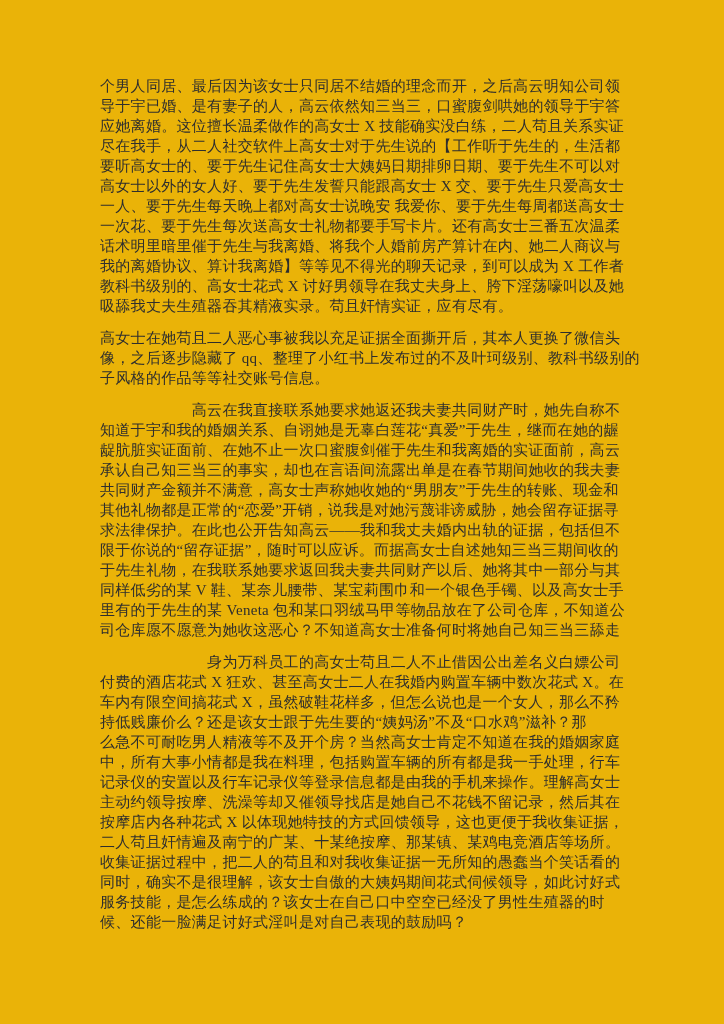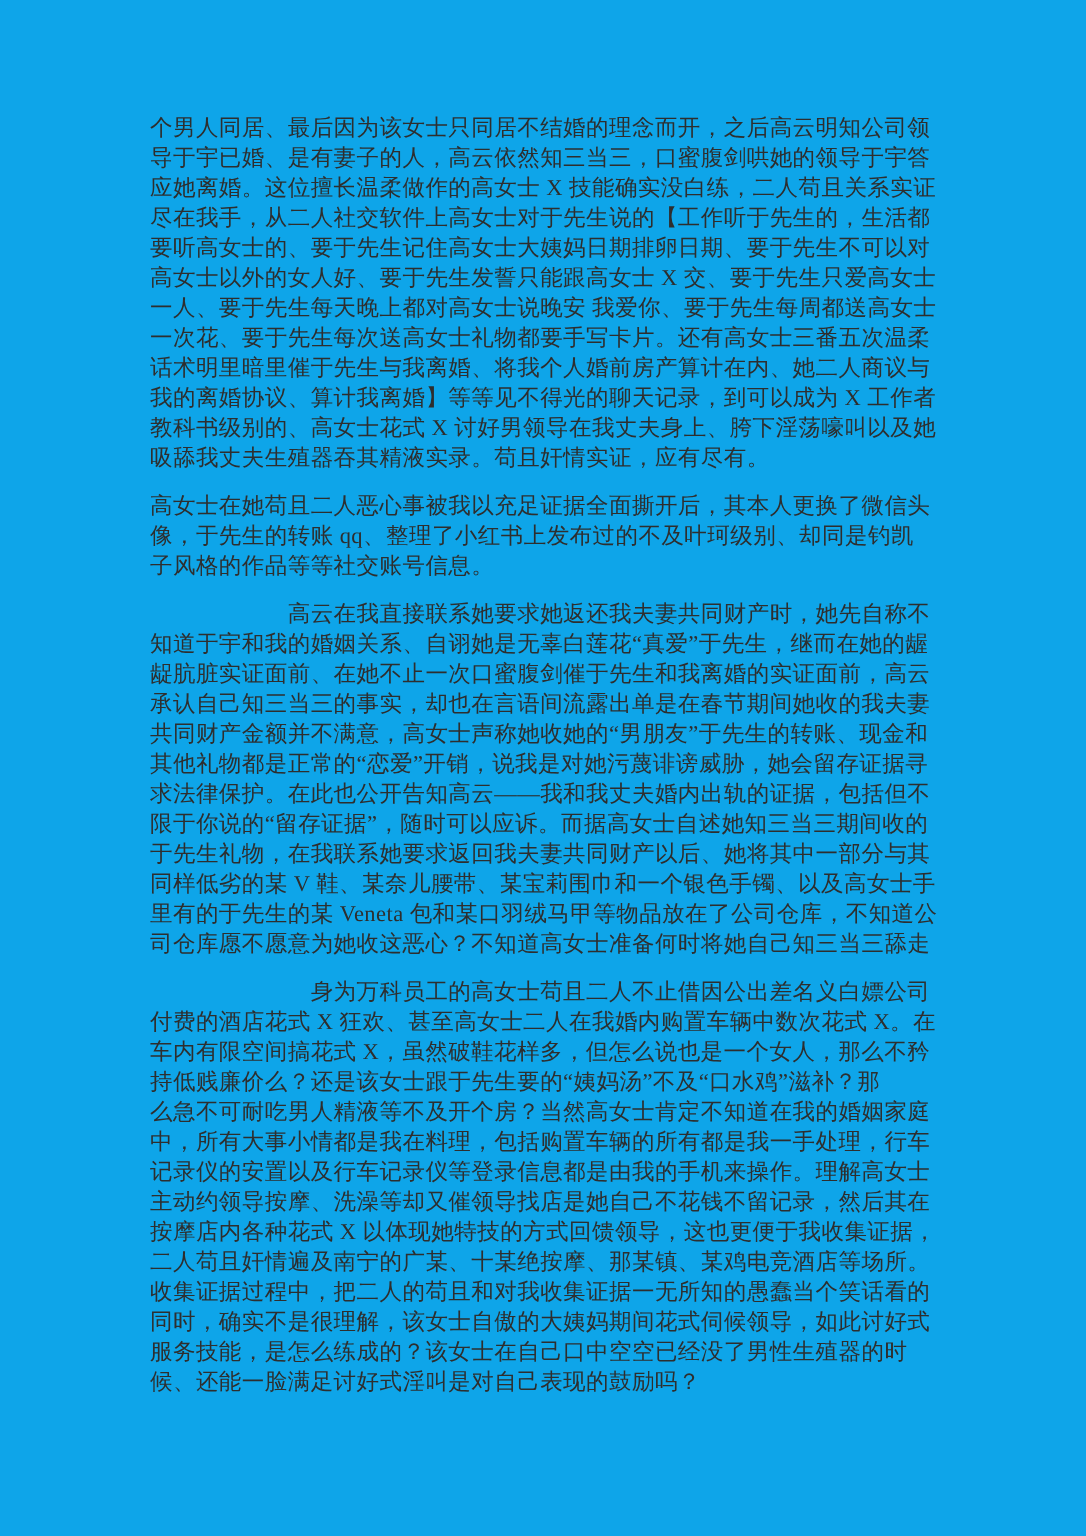--- a/index.html
+++ b/index.html
@@ -9,21 +9,21 @@
   body {
     width: 724px;
     height: 1024px;
     background: #ffffff;
     overflow: hidden;
   }
   .page {
     position: relative;
     width: 724px;
     height: 1024px;
-    background: #0ea5e9;
+    background: #eab308;
   }
   .text-block {
     position: absolute;
     left: 100px;
     top: 76px;
     width: 524px;
     font-family: "Liberation Serif", "DejaVu Serif", serif;
     font-size: 15px;
     line-height: 20px;
     color: #2e2e2e;
@@ -45,21 +45,21 @@
 尽在我手，从二人社交软件上高女士对于先生说的【工作听于先生的，生活都
 要听高女士的、要于先生记住高女士大姨妈日期排卵日期、要于先生不可以对
 高女士以外的女人好、要于先生发誓只能跟高女士 X 交、要于先生只爱高女士
 一人、要于先生每天晚上都对高女士说晚安 我爱你、要于先生每周都送高女士
 一次花、要于先生每次送高女士礼物都要手写卡片。还有高女士三番五次温柔
 话术明里暗里催于先生与我离婚、将我个人婚前房产算计在内、她二人商议与
 我的离婚协议、算计我离婚】等等见不得光的聊天记录，到可以成为 X 工作者
 教科书级别的、高女士花式 X 讨好男领导在我丈夫身上、胯下淫荡嚎叫以及她
 吸舔我丈夫生殖器吞其精液实录。苟且奸情实证，应有尽有。</p>
     <p>高女士在她苟且二人恶心事被我以充足证据全面撕开后，其本人更换了微信头
-像，于先生的转账 qq、整理了小红书上发布过的不及叶珂级别、却同是钓凯
+像，之后逐步隐藏了 qq、整理了小红书上发布过的不及叶珂级别、教科书级别的
 子风格的作品等等社交账号信息。</p>
     <p>　　　　　　高云在我直接联系她要求她返还我夫妻共同财产时，她先自称不
 知道于宇和我的婚姻关系、自诩她是无辜白莲花“真爱”于先生，继而在她的龌
 龊肮脏实证面前、在她不止一次口蜜腹剑催于先生和我离婚的实证面前，高云
 承认自己知三当三的事实，却也在言语间流露出单是在春节期间她收的我夫妻
 共同财产金额并不满意，高女士声称她收她的“男朋友”于先生的转账、现金和
 其他礼物都是正常的“恋爱”开销，说我是对她污蔑诽谤威胁，她会留存证据寻
 求法律保护。在此也公开告知高云——我和我丈夫婚内出轨的证据，包括但不
 限于你说的“留存证据”，随时可以应诉。而据高女士自述她知三当三期间收的
 于先生礼物，在我联系她要求返回我夫妻共同财产以后、她将其中一部分与其

